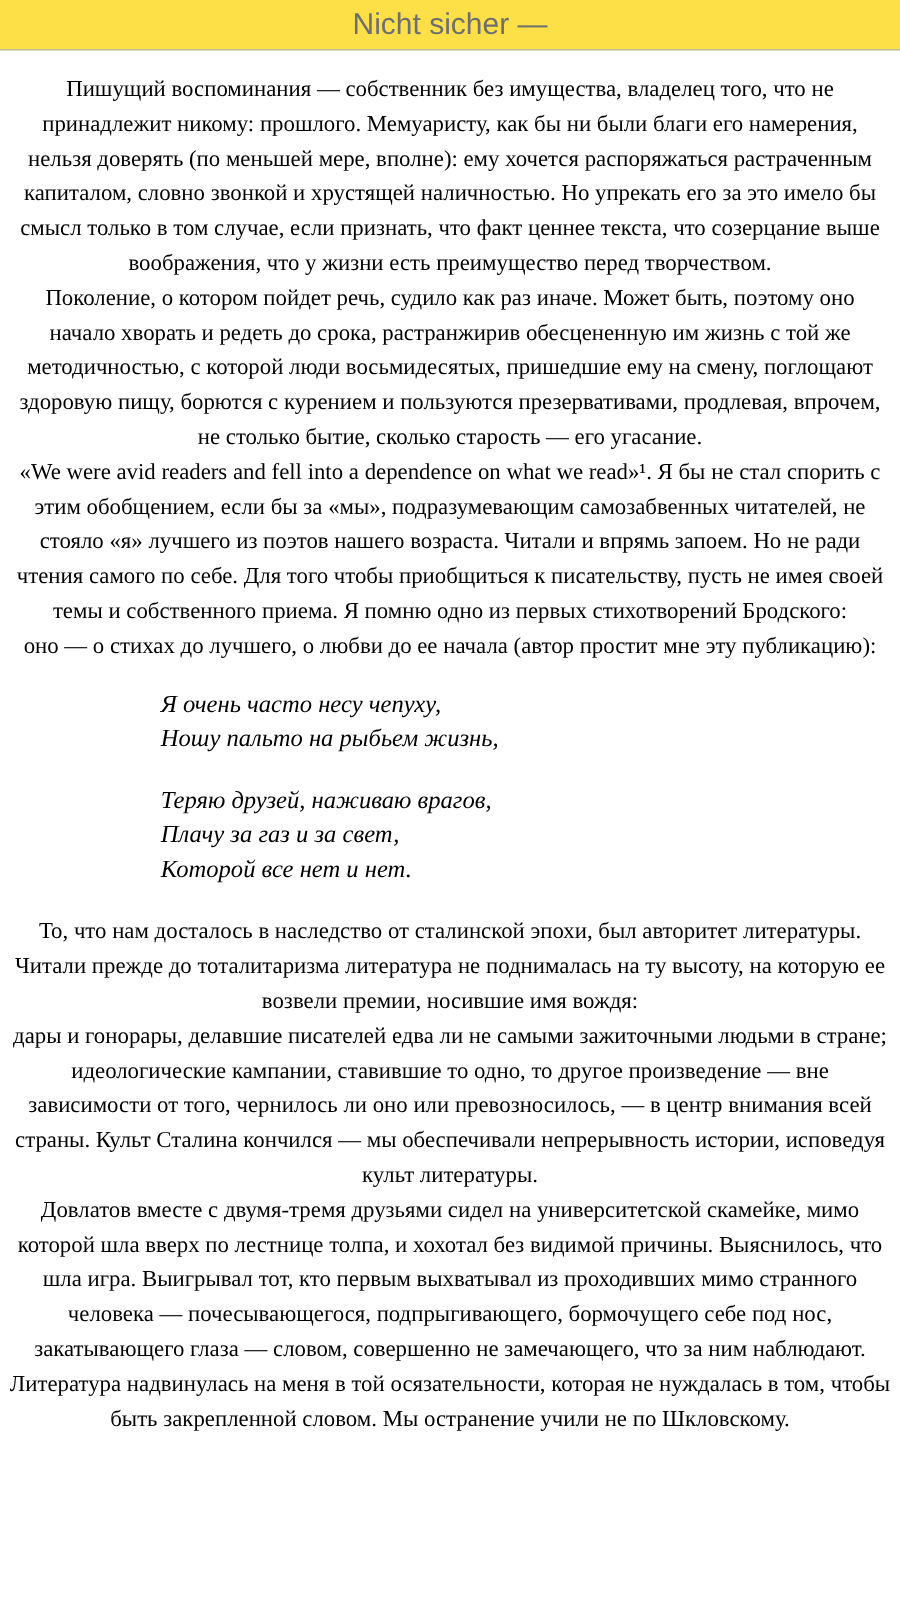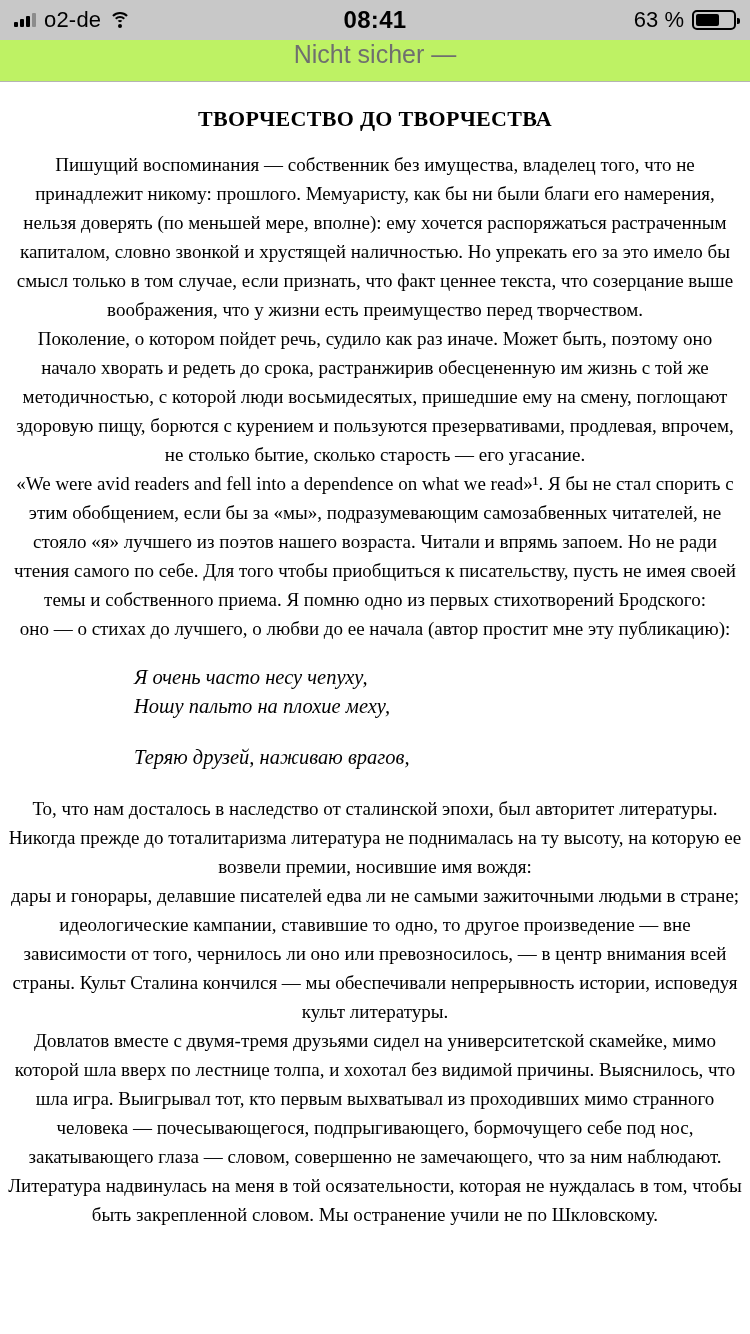--- a/index.html
+++ b/index.html
@@ -58,23 +58,23 @@
   }
   .batt::after {
     content: ""; position: absolute; right: -6px; top: 6px;
     width: 3px; height: 6px; background: #000; border-radius: 0 2px 2px 0;
   }
   .batt i { display: block; height: 100%; background: #000; border-radius: 2px; }
 
   
   .urlbar {
     height: 42px;
-    background: #bef264;
+    background: #fde047;
     display: flex;
-    align-items: flex-start;
+    align-items: center;
     justify-content: center;
     font-family: "Liberation Sans", sans-serif;
     font-size: 25px;
     color: #6f6f6f;
     border-bottom: 1px solid #b4b4b4;
   }
   .urlbar .host { color: #3c3c3c; }
 
   
   .content {
@@ -104,66 +104,43 @@
   }
   .poem .stanza { margin-bottom: 22px; font-style: italic; }
   .poem .stanza:last-child { margin-bottom: 0; }
   .poem div.line { white-space: nowrap; }
 </style>
 </head>
 <body>
 
 <div id="screen">
 
-  <div class="statusbar">
-    <div class="sb-left">
-      <span class="signal">
-          <i></i>
-          <i></i>
-          <i></i>
-          <i></i>
-        </span>
-      <span class="carrier">o2-de</span>
-      <span class="wifi">
-        <span class="a"></span>
-          <span class="b"></span>
-          <span class="c"></span>
-          <span class="dot"></span>
-      </span>
-    </div>
-    <div class="sb-time">08:41</div>
-    <div class="sb-right">
-      <span class="batt-pct">63 %</span>
-      <span class="batt">
-          <i style="width:63%"></i>
-        </span>
-    </div>
-  </div>
 
   <div class="urlbar">
     <span>Nicht sicher — </span>
   </div>
 
   <div class="content">
-    <h1 class="doc-title">ТВОРЧЕСТВО ДО ТВОРЧЕСТВА</h1>
 
     <p class="para">Пишущий воспоминания — собственник без имущества, владелец того, что не принадлежит никому: прошлого. Мемуаристу, как бы ни были благи его намерения, нельзя доверять (по меньшей мере, вполне): ему хочется распоряжаться растраченным капиталом, словно звонкой и хрустящей наличностью. Но упрекать его за это имело бы смысл только в том случае, если признать, что факт ценнее текста, что созерцание выше воображения, что у жизни есть преимущество перед творчеством.</p>
     <p class="para">Поколение, о котором пойдет речь, судило как раз иначе. Может быть, поэтому оно начало хворать и редеть до срока, растранжирив обесцененную им жизнь с той же методичностью, с которой люди восьмидесятых, пришедшие ему на смену, поглощают здоровую пищу, борются с курением и пользуются презервативами, продлевая, впрочем, не столько бытие, сколько старость — его угасание.</p>
     <p class="para">«We were avid readers and fell into a dependence on what we read»¹. Я бы не стал спорить с этим обобщением, если бы за «мы», подразумевающим самозабвенных читателей, не стояло «я» лучшего из поэтов нашего возраста. Читали и впрямь запоем. Но не ради чтения самого по себе. Для того чтобы приобщиться к писательству, пусть не имея своей темы и собственного приема. Я помню одно из первых стихотворений Бродского:</p>
     <p class="para">оно — о стихах до лучшего, о любви до ее начала (автор простит мне эту публикацию):</p>
 
     <div class="poem">
       <div class="stanza">
         <div class="line">Я очень часто несу чепуху,</div>
-        <div class="line">Ношу пальто на плохие меху,</div>
+        <div class="line">Ношу пальто на рыбьем жизнь,</div>
       </div>
       <div class="stanza">
         <div class="line">Теряю друзей, наживаю врагов,</div>
+        <div class="line">Плачу за газ и за свет,</div>
+        <div class="line">Которой все нет и нет.</div>
       </div>
     </div>
 
-    <p class="para">То, что нам досталось в наследство от сталинской эпохи, был авторитет литературы. Никогда прежде до тоталитаризма литература не поднималась на ту высоту, на которую ее возвели премии, носившие имя вождя:</p>
+    <p class="para">То, что нам досталось в наследство от сталинской эпохи, был авторитет литературы. Читали прежде до тоталитаризма литература не поднималась на ту высоту, на которую ее возвели премии, носившие имя вождя:</p>
     <p class="para">дары и гонорары, делавшие писателей едва ли не самыми зажиточными людьми в стране; идеологические кампании, ставившие то одно, то другое произведение — вне зависимости от того, чернилось ли оно или превозносилось, — в центр внимания всей страны. Культ Сталина кончился — мы обеспечивали непрерывность истории, исповедуя культ литературы.</p>
     <p class="para">Довлатов вместе с двумя-тремя друзьями сидел на университетской скамейке, мимо которой шла вверх по лестнице толпа, и хохотал без видимой причины. Выяснилось, что шла игра. Выигрывал тот, кто первым выхватывал из проходивших мимо странного человека — почесывающегося, подпрыгивающего, бормочущего себе под нос, закатывающего глаза — словом, совершенно не замечающего, что за ним наблюдают. Литература надвинулась на меня в той осязательности, которая не нуждалась в том, чтобы быть закрепленной словом. Мы остранение учили не по Шкловскому.</p>
 
   </div>
 
 </div>
 
 </body></html>

